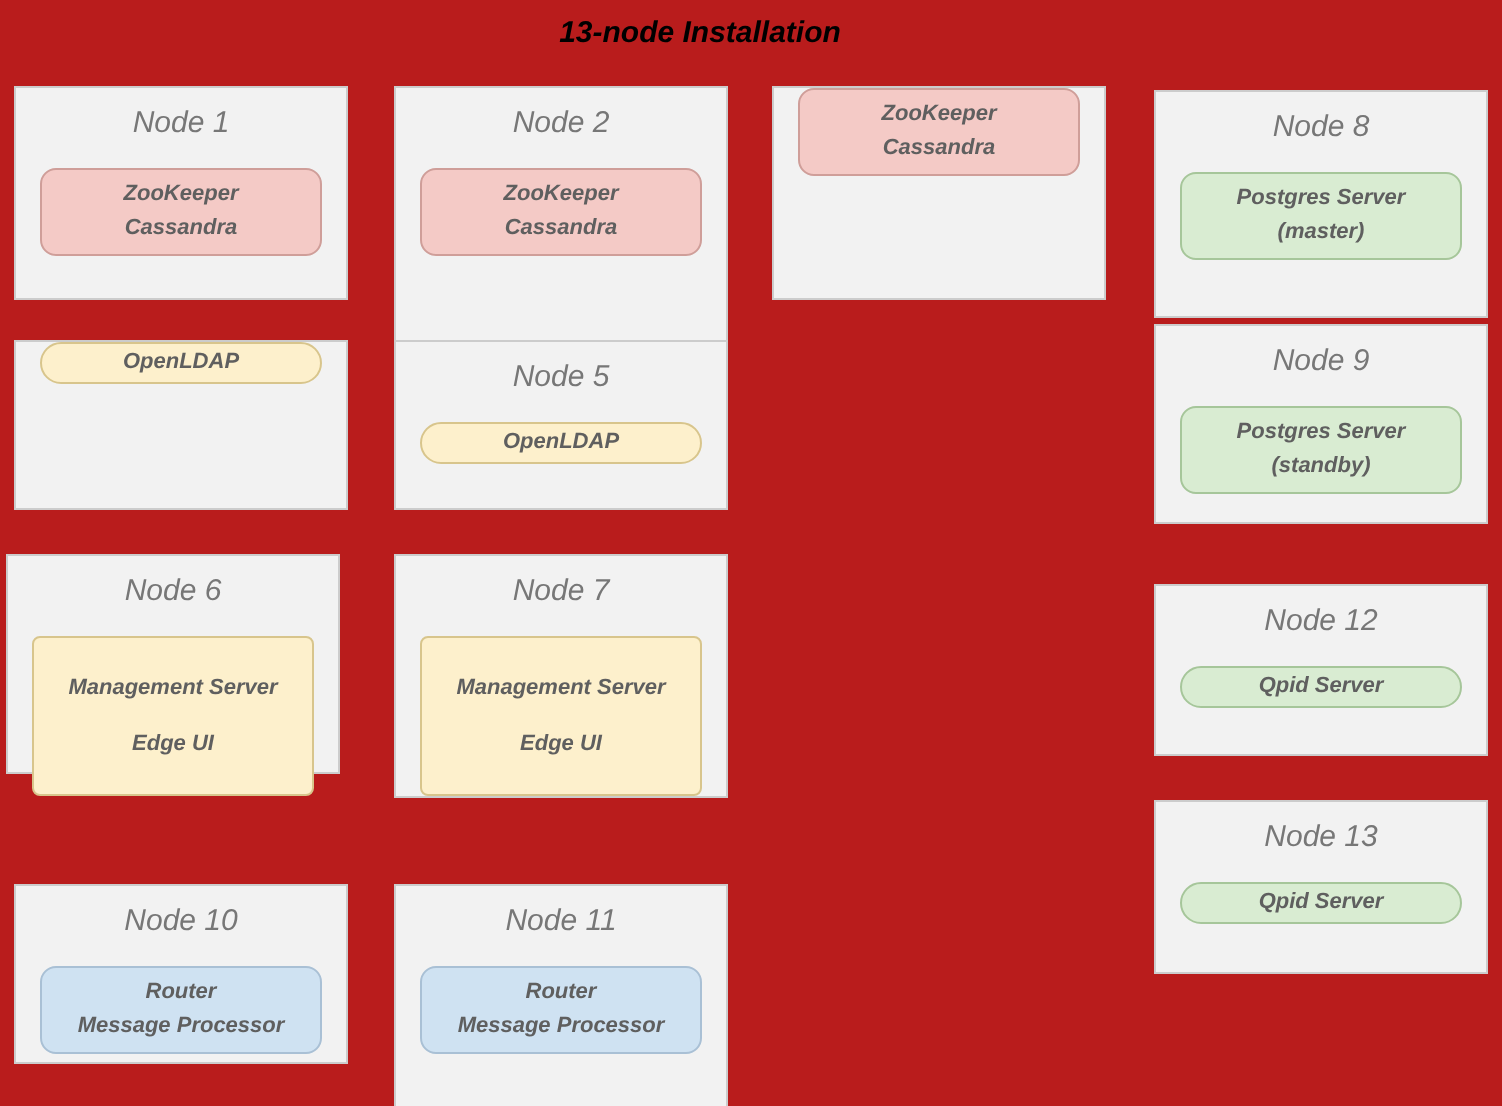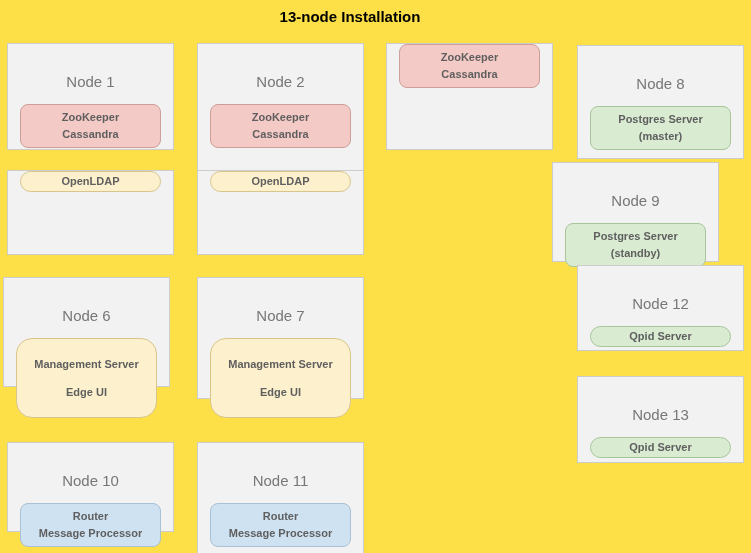--- a/index.html
+++ b/index.html
@@ -1,80 +1,81 @@
 <!DOCTYPE html>
 <html><head>
 <meta charset="utf-8">
 <style>
   html, body { margin: 0; padding: 0; background: #ffffff; }
   body { font-family: "Liberation Sans", sans-serif; }
   .canvas {
     position: relative;
     width: 751px;
     height: 553px;
-    background: #fde047;
+    background: #b91c1c;
     overflow: hidden;
+    font-style: italic;
   }
   .diagram-title {
     position: absolute;
     top: 8px;
     left: 0;
     width: 700px;
     text-align: center;
     font-size: 15px;
     font-weight: bold;
     color: #000000;
   }
   .node {
     position: absolute;
     width: 167px;
     background: #f2f2f2;
     border: 1px solid #cccccc;
     box-sizing: border-box;
   }
   .node-title {
-    margin-top: 29px;
+    margin-top: 9px;
     height: 31px;
     text-align: center;
     font-size: 15px;
     color: #777777;
   }
   .svc {
     margin: 0 12px;
     border: 1px solid #999999;
     border-radius: 8px;
     display: flex;
     flex-direction: column;
     align-items: center;
     justify-content: center;
     font-size: 11px;
     font-weight: bold;
     color: #5f5f5f;
     text-align: left;
     line-height: 17px;
     box-sizing: border-box;
   }
-  .svc.tall { border-radius: 16px; line-height: 18px; gap: 10px; }
+  .svc.tall { border-radius: 4px; line-height: 18px; gap: 10px; }
   .h44 { height: 44px; }
   .h30 { height: 21px; border-radius: 13px; }
   .h80 { height: 80px; }
   
   .pn1  { left: 7px;   top: 43px;  height: 107px; }
   .pn2  { left: 197px; top: 43px;  height: 137px; }
   .pn3  { left: 386px; top: 43px;  height: 107px; }
   .pn4  { left: 7px;   top: 170px; height: 85px;  }
   .pn5  { left: 197px; top: 170px; height: 85px;  }
   .pn6  { left: 3px;   top: 277px; height: 110px; }
   .pn7  { left: 197px; top: 277px; height: 122px; }
   .pn8  { left: 577px; top: 45px;  height: 114px; }
-  .pn9  { left: 552px; top: 162px; height: 100px; }
+  .pn9  { left: 577px; top: 162px; height: 100px; }
   .pn10 { left: 7px;   top: 442px; height: 90px; }
   .pn11 { left: 197px; top: 442px; height: 122px; }
-  .pn12 { left: 577px; top: 265px; height: 86px;  }
-  .pn13 { left: 577px; top: 376px; height: 87px;  }
+  .pn12 { left: 577px; top: 292px; height: 86px;  }
+  .pn13 { left: 577px; top: 400px; height: 87px;  }
 </style>
 </head>
 <body>
 
 <div class="canvas">
 
   <div class="diagram-title">13-node Installation</div>
 
   <div class="node pn1">
     <div class="node-title">Node 1</div>
@@ -99,20 +100,21 @@
     </div>
   </div>
 
   <div class="node pn4">
     <div class="svc h30" style="background: rgb(253, 240, 204); border-color: rgb(216, 197, 140);">
       <div>OpenLDAP</div>
     </div>
   </div>
 
   <div class="node pn5">
+    <div class="node-title">Node 5</div>
     <div class="svc h30" style="background: rgb(253, 240, 204); border-color: rgb(216, 197, 140);">
       <div>OpenLDAP</div>
     </div>
   </div>
 
   <div class="node pn6">
     <div class="node-title">Node 6</div>
     <div class="svc tall h80" style="background: rgb(253, 240, 204); border-color: rgb(216, 197, 140);">
       <div>Management Server</div>
       <div>Edge UI</div>

